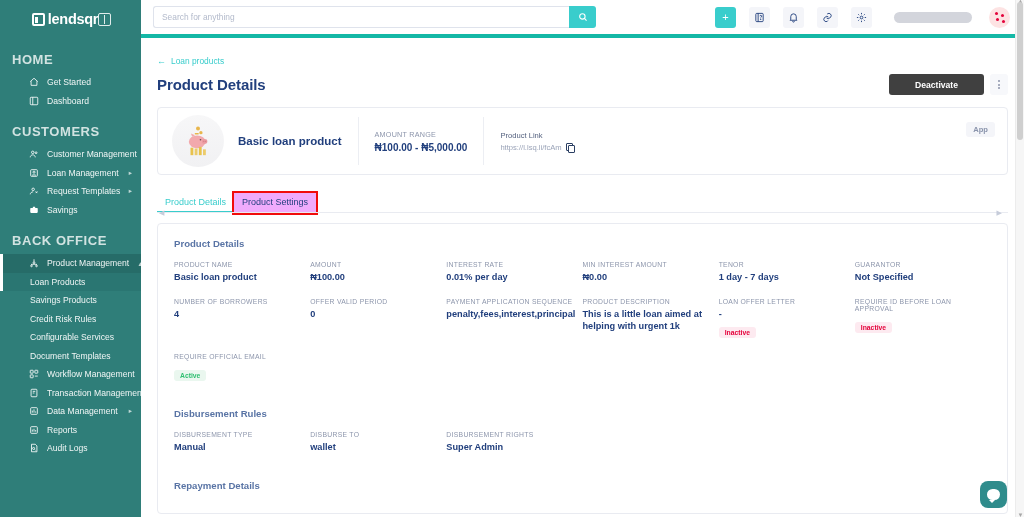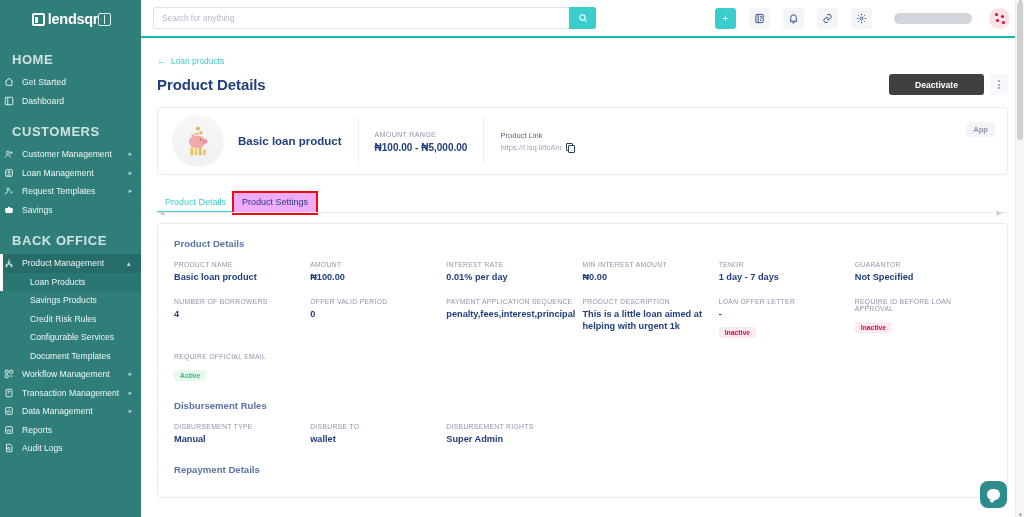--- a/index.html
+++ b/index.html
@@ -37,25 +37,24 @@
   .panel-icon { width: 13px; height: 13px; border: 1.4px solid rgba(255,255,255,.85); border-radius: 2px; position: relative;}
   .panel-icon::after { content:""; position:absolute; right:1px; top:1px; bottom:1px; width:4px; border-left:1.4px solid rgba(255,255,255,.85);}
 
   .sb-section {
     color: rgba(255,255,255,.78);
     font-size: 13px; font-weight: 700; letter-spacing: .55px;
     padding: 0 0 0 12px; margin-top: 14px; margin-bottom: 6px;
   }
   .sb-item {
     display: flex; align-items: center; gap: 8px;
-    height: 18.5px; padding: 0 9px 0 3px;
+    height: 18.5px; padding: 0 9px 0 28px;
     color: rgba(255,255,255,.93);
     font-size: 8.6px; cursor: pointer;
     position: relative;
-    justify-content: flex-end;
   }
   .sb-item .ic { width: 11px; height: 11px; flex: 0 0 11px; display: flex; align-items: center; justify-content: center; }
   .sb-item .ic svg { width: 10px; height: 10px; }
   .sb-item .lbl { flex: 1 1 auto; white-space: nowrap; }
   .sb-item .chev { font-size: 6.5px; opacity: .75; }
   .sb-item.active { background: #266C68; }
   .sb-item.active::before {
     content: ""; position: absolute; left: 0; top: 0; bottom: 0; width: 2.5px; background: #fff;
   }
   .sb-sub {
@@ -67,21 +66,21 @@
     content: ""; position: absolute; left: 0; top: 0; bottom: 0; width: 2.5px; background: #fff;
   }
   .sb-sub.current { background: #2a7672; }
 
   
   .main { flex: 1 1 auto; display: flex; flex-direction: column; background: #fff; min-width: 0; }
 
   
   .topbar {
     height: 38px; flex: 0 0 38px; background: #fff;
-    border-bottom: 2px solid #14b8a6;
+    border-bottom: 4px solid #14b8a6;
     display: flex; align-items: center; padding: 0 14px 0 12px; gap: 10px;
   }
   .search-wrap { display: flex; width: 443px; height: 22px; }
   .search-input {
     flex: 1 1 auto; height: 22px;
     border: 1px solid #dfe3ec; border-right: none;
     border-radius: 3px 0 0 3px;
     font-size: 8.4px; color: #213F7D;
     padding: 0 8px; outline: none;
     font-family: "Liberation Sans", sans-serif;
@@ -192,21 +191,21 @@
     margin-top: 10px; padding: 14px 16px 10px 16px;
   }
   .sec-title { font-size: 9.6px; font-weight: 700; color: #5974a5; margin-bottom: 12px; }
   .grid { display: flex; flex-wrap: wrap; }
   .cell { width: 16.666%; padding-right: 10px; margin-bottom: 14px; }
   .f-label { font-size: 6.8px; color: #8c95ab; letter-spacing: .3px; margin-bottom: 4px; text-transform: uppercase; }
   .f-value { font-size: 9.2px; font-weight: 700; color: #213F7D; line-height: 1.3; }
   .badge { display: inline-block; font-size: 6.8px; font-weight: 600; padding: 2px 6px; border-radius: 3px; margin-top: 4px; }
   .badge.inactive { background: #fdeaf0; color: #e4033b; }
   .badge.active { background: #eaf7ef; color: #2fbf71; }
-  .sec-sep { margin-top: 4px; }
+  .sec-sep { margin-top: 12px; }
 
   
   .chat-fab {
     position: absolute; right: 17px; bottom: 9px;
     width: 27px; height: 27px; border-radius: 8px;
     background: #2f8c8c; display: flex; align-items: center; justify-content: center;
     cursor: pointer; z-index: 5;
   }
   .chat-fab .bub { width: 13px; height: 11px; background: #fff; border-radius: 6px; position: relative; }
   .chat-fab .bub::after {

